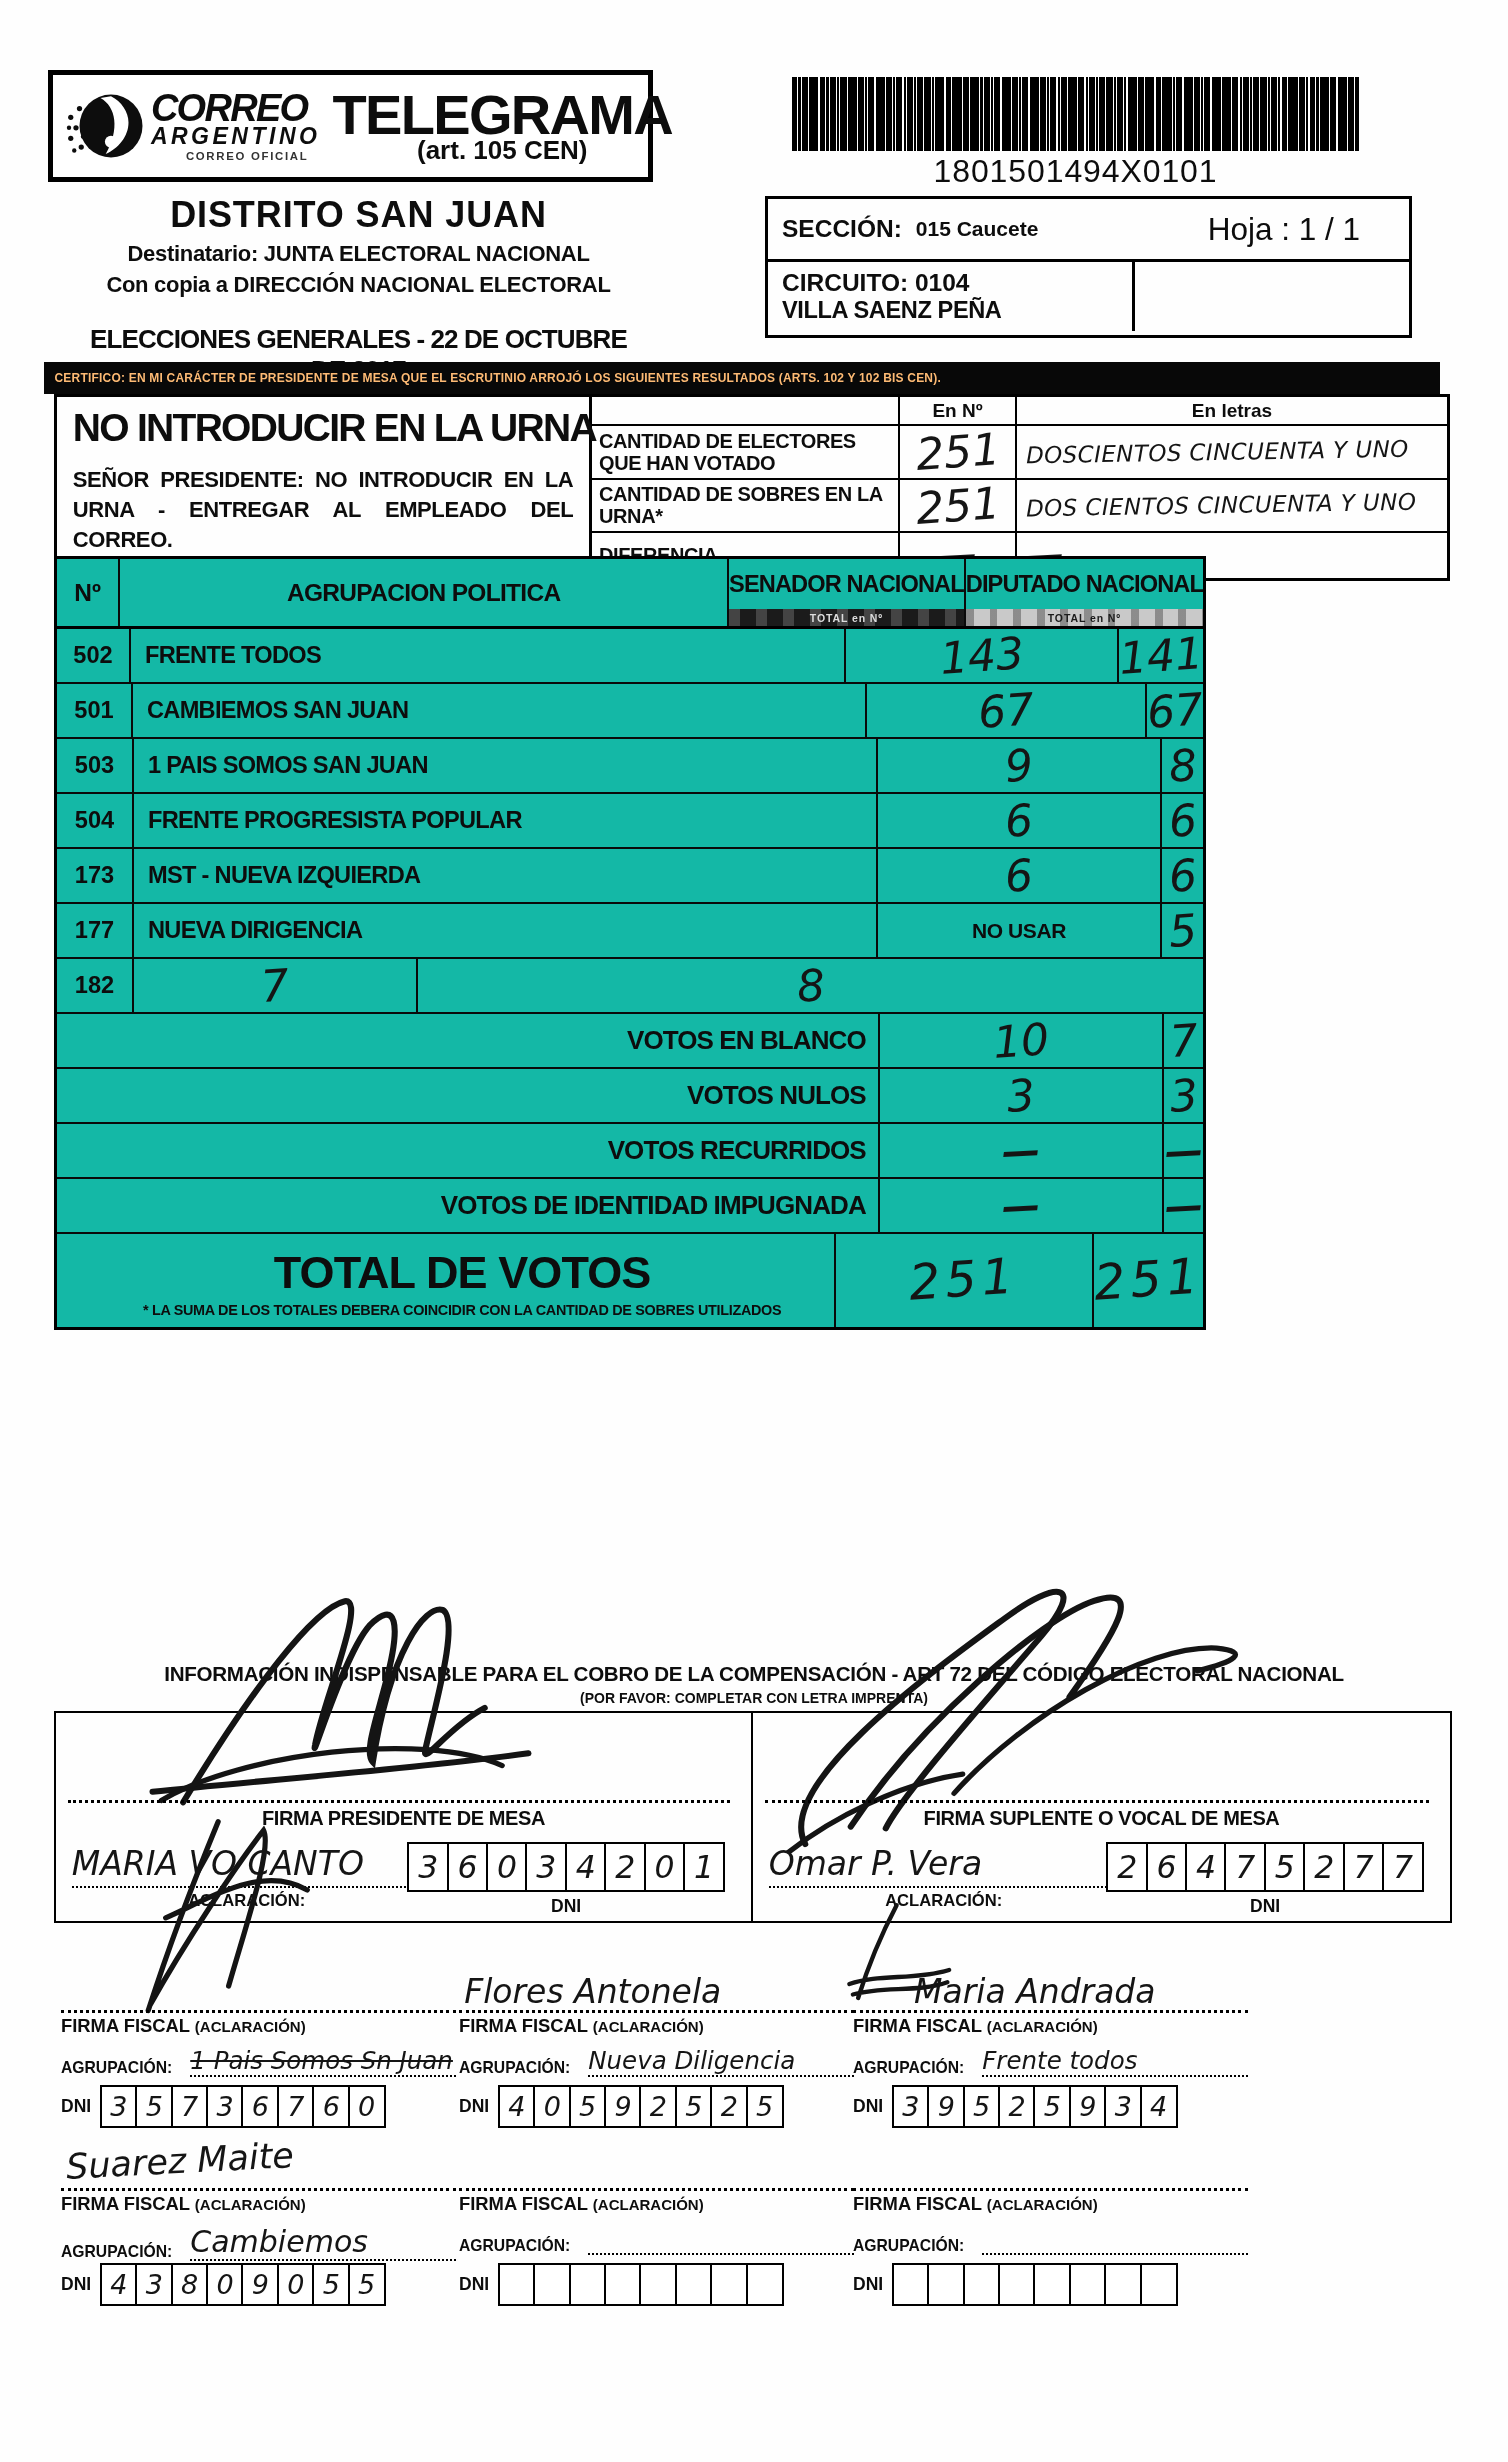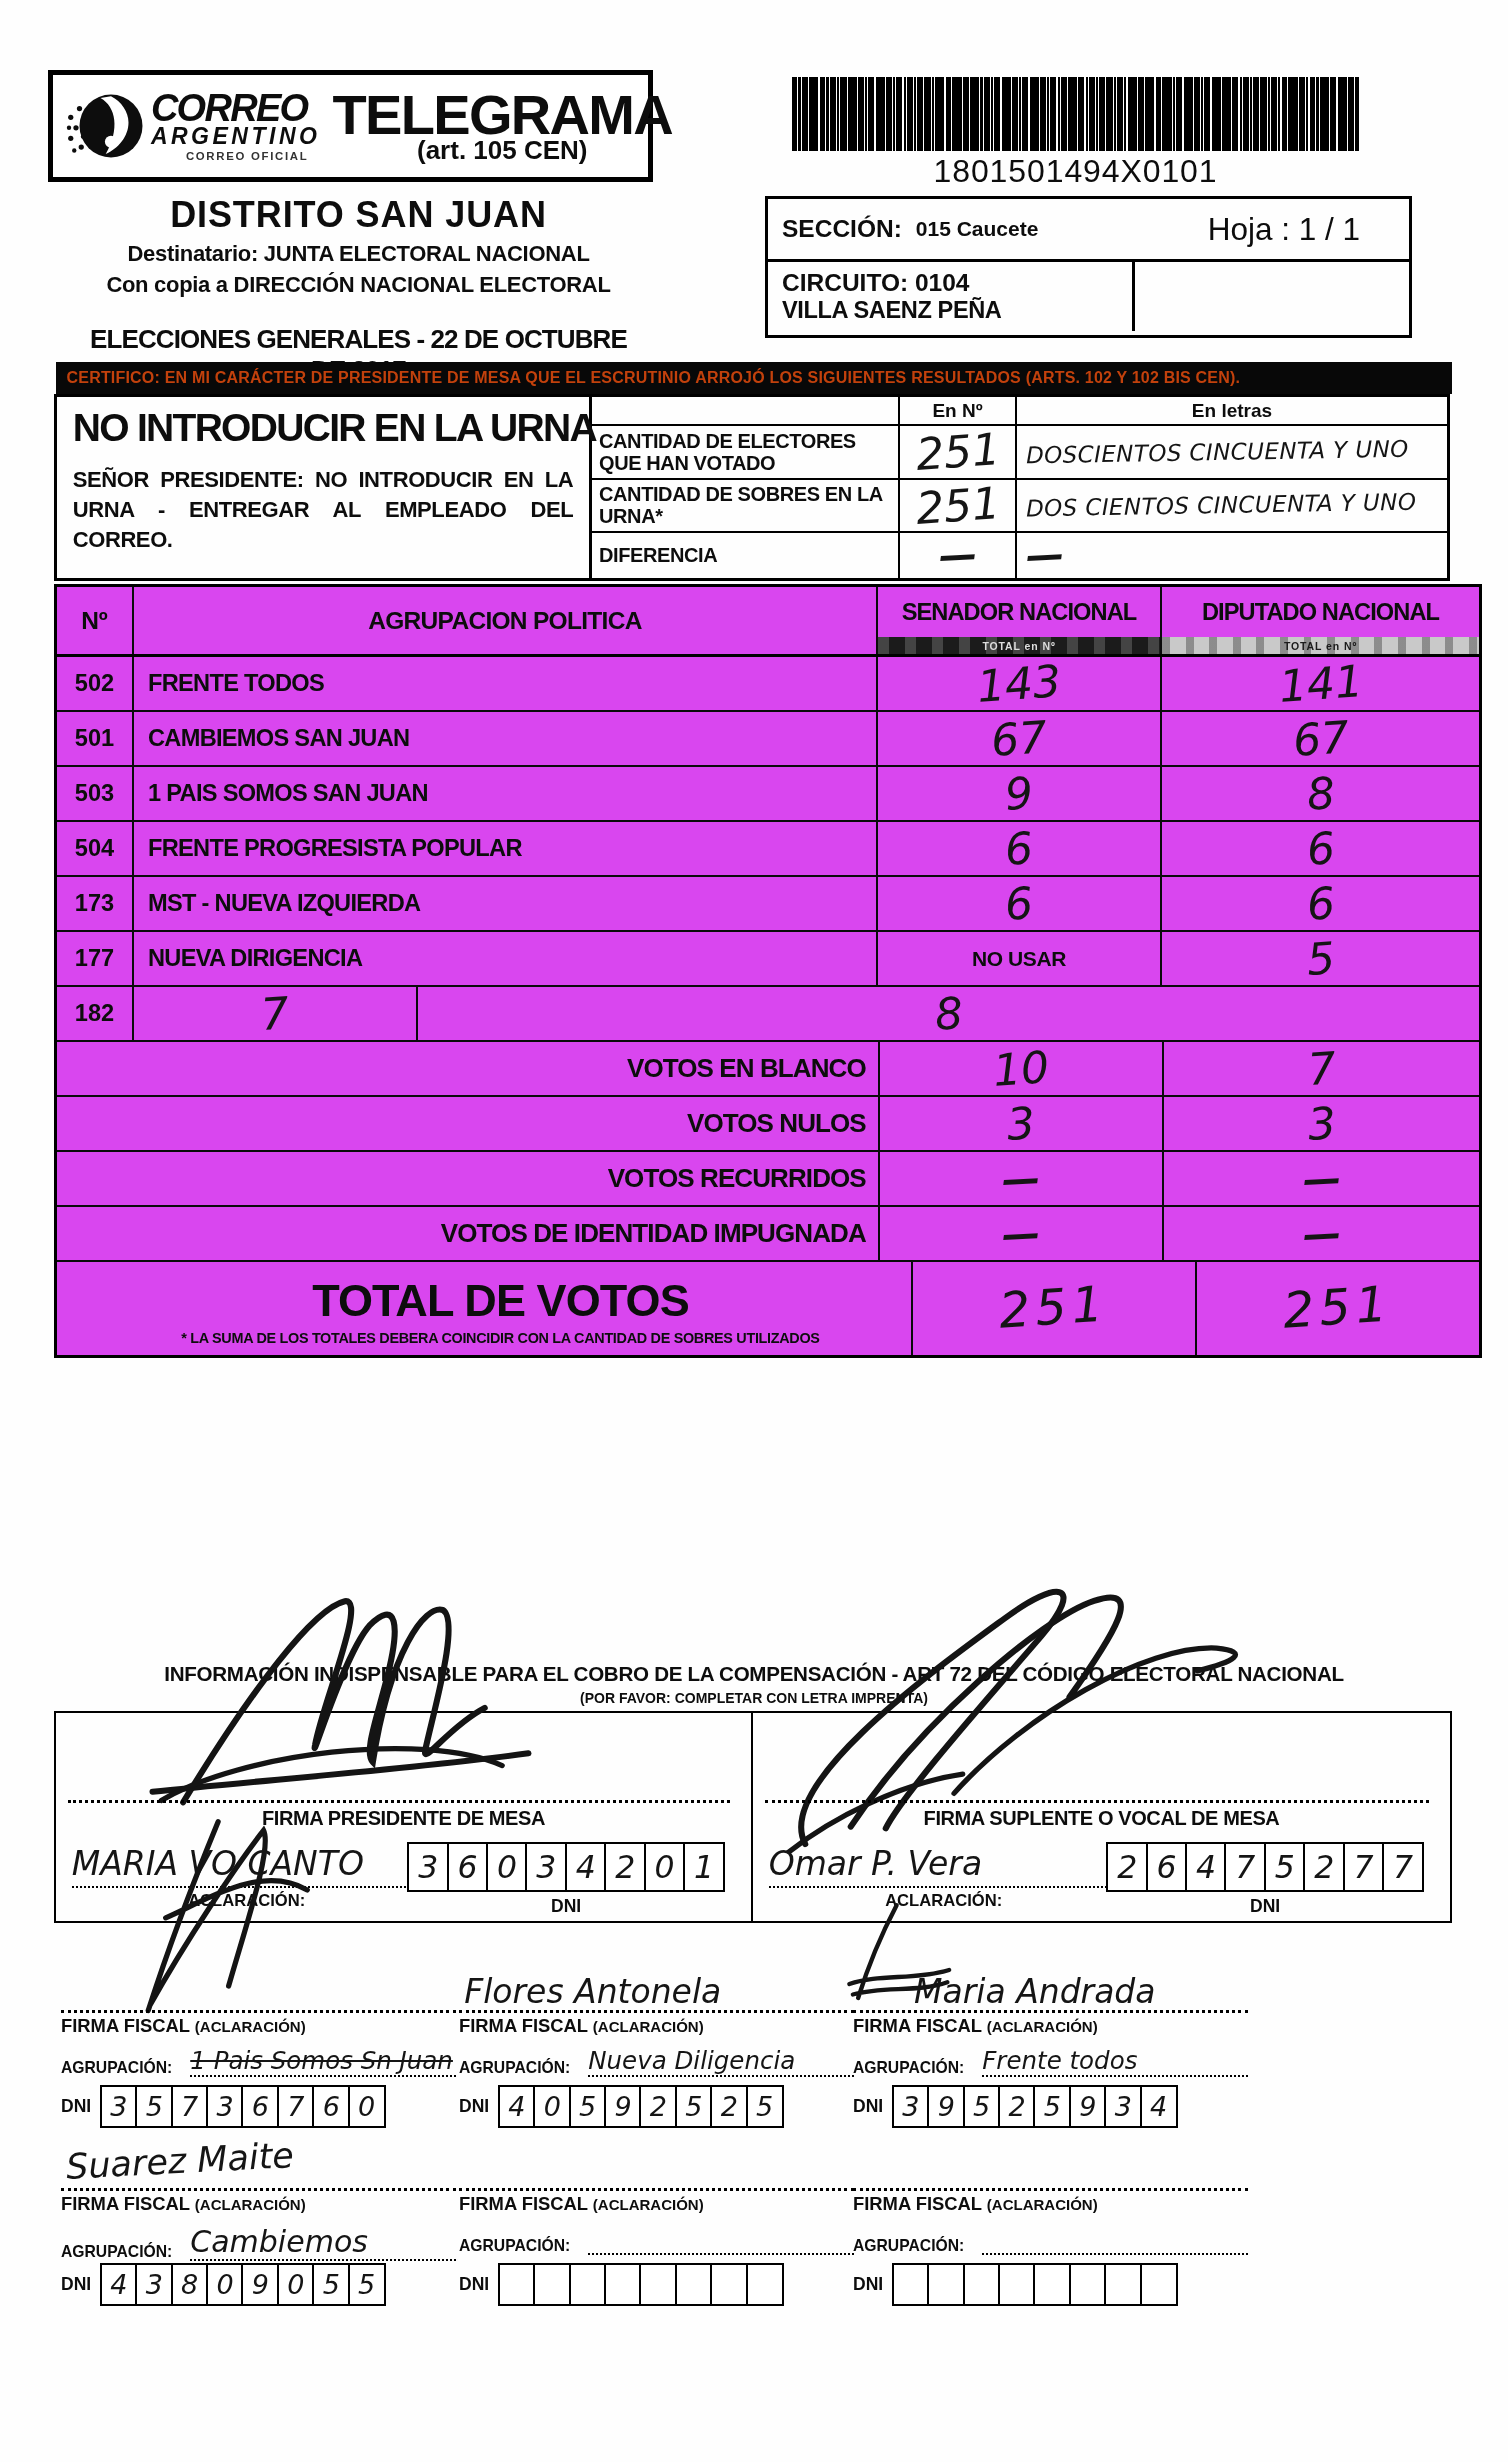--- a/index.html
+++ b/index.html
@@ -50,22 +50,22 @@
   .mesa-seccion-val { font-size:21px; font-weight:bold; margin-left:14px; }
   .mesa-hoja { margin-left:auto; font-size:31.5px; font-weight:400; padding-right:35px; }
   .mesa-r2 { display:flex; height:72px;flex-direction:column; }
   .mesa-circuito { width:367px; border-right:3.5px solid #000; padding:7px 14px; }
   .mesa-circuito-l1 { font-size:24.5px; font-weight:bold; }
   .mesa-circuito-l2 { font-size:23.6px; font-weight:bold; letter-spacing:-0.4px; }
   .mesa-mesa { flex:1; padding:8.7px 15.7px; font-size:24.5px; font-weight:bold; }
   .mesa-mesa b { margin-left:17.5px; }
   
   .certifico {
-    position:absolute; left:56px; top:362px; width:1396px; height:31.5px;
-    background:#080808; color:#c2410c; font-size:16px; font-weight:bold;
+    position:absolute; left:44px; top:362px; width:1396px; height:31.5px;
+    background:#080808; color:#fdba74; font-size:12px; font-weight:bold;
     display:flex; align-items:center; padding:0 10.5px; letter-spacing:0.2px; white-space:nowrap;
   }
   
   .urna { position:absolute; left:54px; top:394px; width:1396px; height:187px; border:3.5px solid #000; display:flex; }
   .urna-warn { width:535px; border-right:3.5px solid #000; padding:8.7px 15.7px; }
   .urna-title { font-size:39px; font-weight:bold; letter-spacing:-1.7px; white-space:nowrap; }
   .urna-msg { font-size:22px; font-weight:bold; margin-top:15.7px; line-height:1.35; letter-spacing:-0.4px; text-align:justify; }
   .urna-table { flex:1; display:flex; flex-direction:column; }
   .urow { display:flex; border-bottom:2.6px solid #000; }
   .urow:last-child { border-bottom:none; }
@@ -76,21 +76,21 @@
   .uhead .ucell-label { font-size:17.5px; }
   .uhead .ucell-num, .uhead .ucell-let { font-size:19px; font-weight:bold; justify-content:center; padding-left:0; align-items:center; }
   .urow-data { height:60px; }
   .urow-dif { height:51px; }
   
   .hw { font-family:"DejaVu Sans", sans-serif; font-style:italic; color:#151515; }
   .hwnum { font-size:44px; line-height:0.9; transform:rotate(-4deg); }
   .hwlet { font-size:23px; letter-spacing:0.4px; transform:rotate(-1deg); white-space:nowrap; }
   .hwdash { font-size:38px; font-weight:bold; transform:rotate(-3deg); }
   
-  .results { position:absolute; left:54px; top:584px; width:1428px; border:3.5px solid #000; background:#d946ef; }
+  .results { position:absolute; left:54px; top:556px; width:1152px; border:3.5px solid #000; background:#14b8a6; }
   .rrow { display:flex; border-bottom:2.6px solid #0a0a0a; }
   .rrow:last-child { border-bottom:none; }
   .c1 { width:75px; display:flex; align-items:center; justify-content:center; font-size:23.6px; font-weight:bold; }
   .c2 { width:744px; border-left:2.6px solid #0a0a0a; display:flex; align-items:center; padding-left:14px; font-size:23.6px; font-weight:bold; letter-spacing:-0.7px; }
   .c3 { width:284px; border-left:2.6px solid #0a0a0a; display:flex; align-items:center; justify-content:center; overflow:visible; }
   .c4 { flex:1; border-left:2.6px solid #0a0a0a; display:flex; align-items:center; justify-content:center; overflow:visible; }
   .rhead { height:70px; border-bottom:3.5px solid #000; }
   .rhead .c1, .rhead .c2 { justify-content:center; padding-left:0; font-size:24.5px; }
   .hcol { flex-direction:column; justify-content:flex-start !important; padding:0 !important; }
   .hcol-label { flex:1; display:flex; align-items:center; justify-content:center; font-size:23.6px; font-weight:bold; letter-spacing:-0.9px; white-space:nowrap; }

